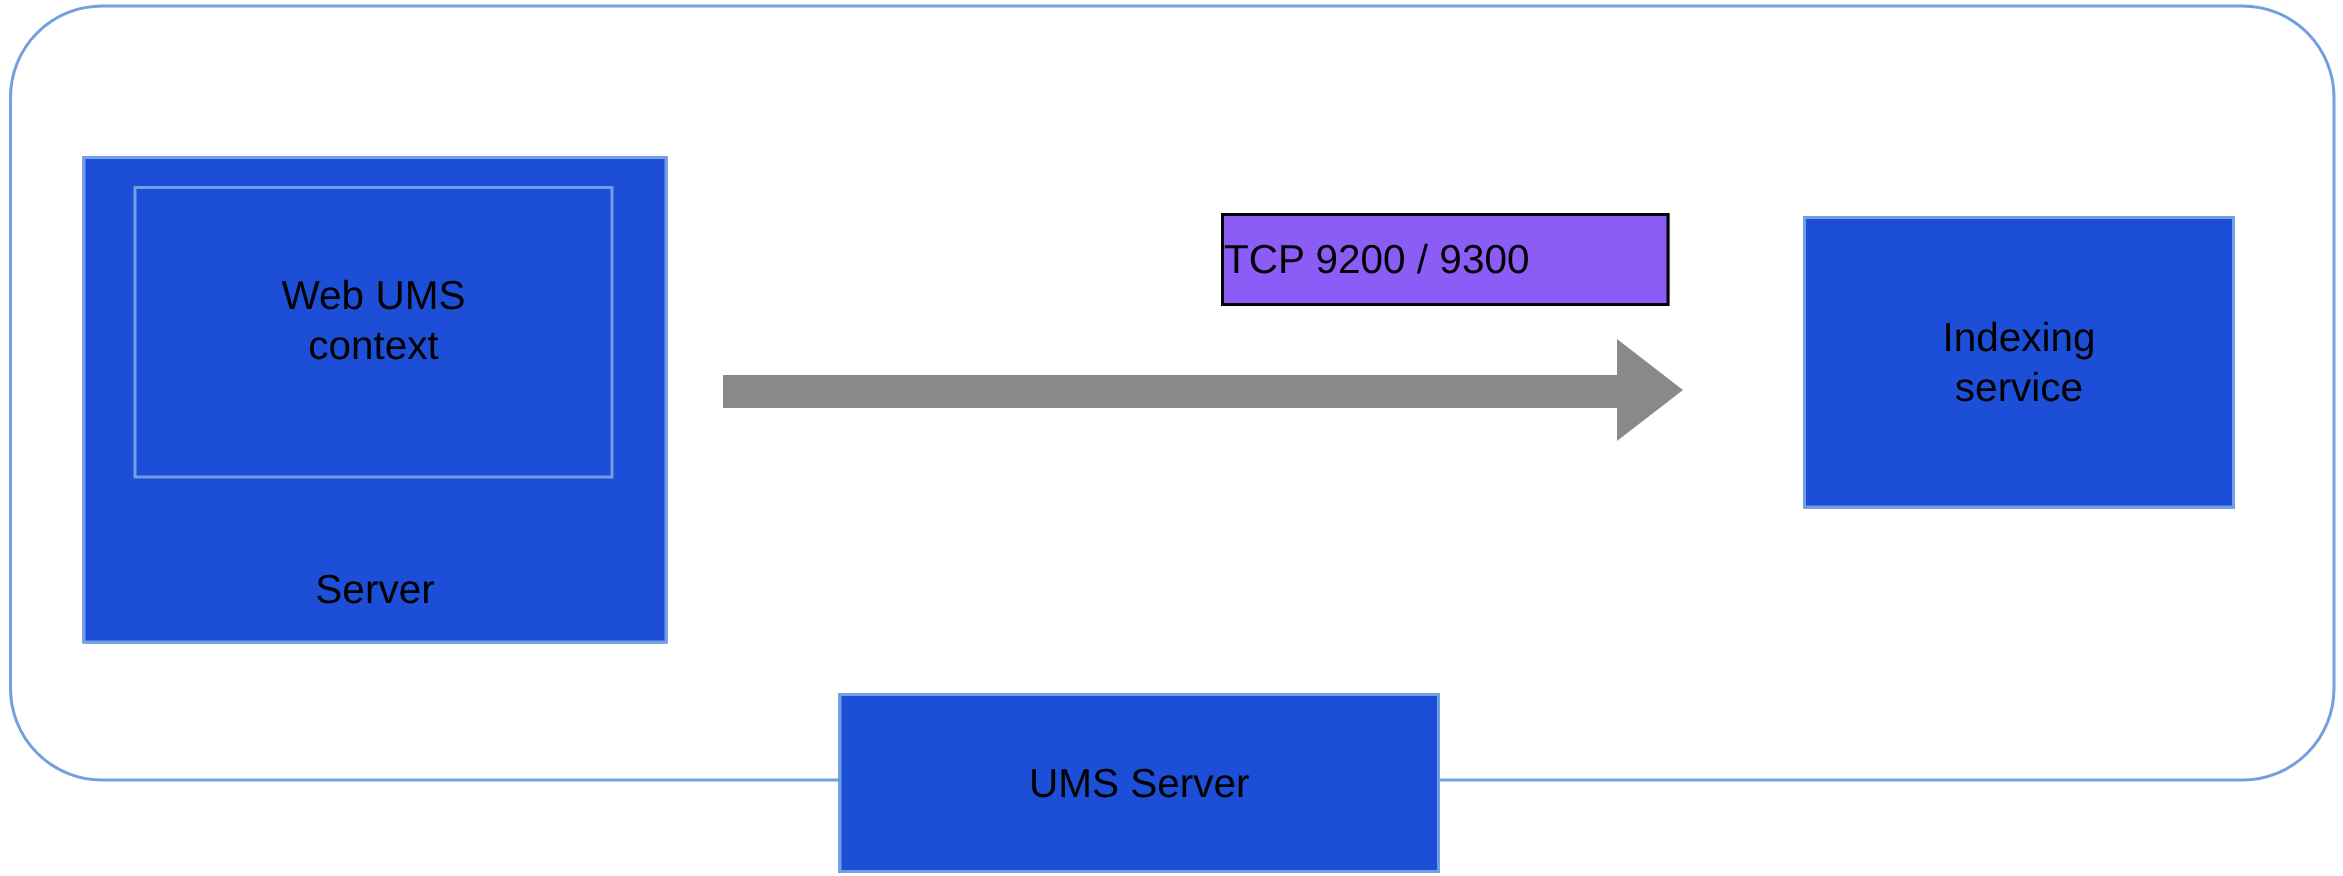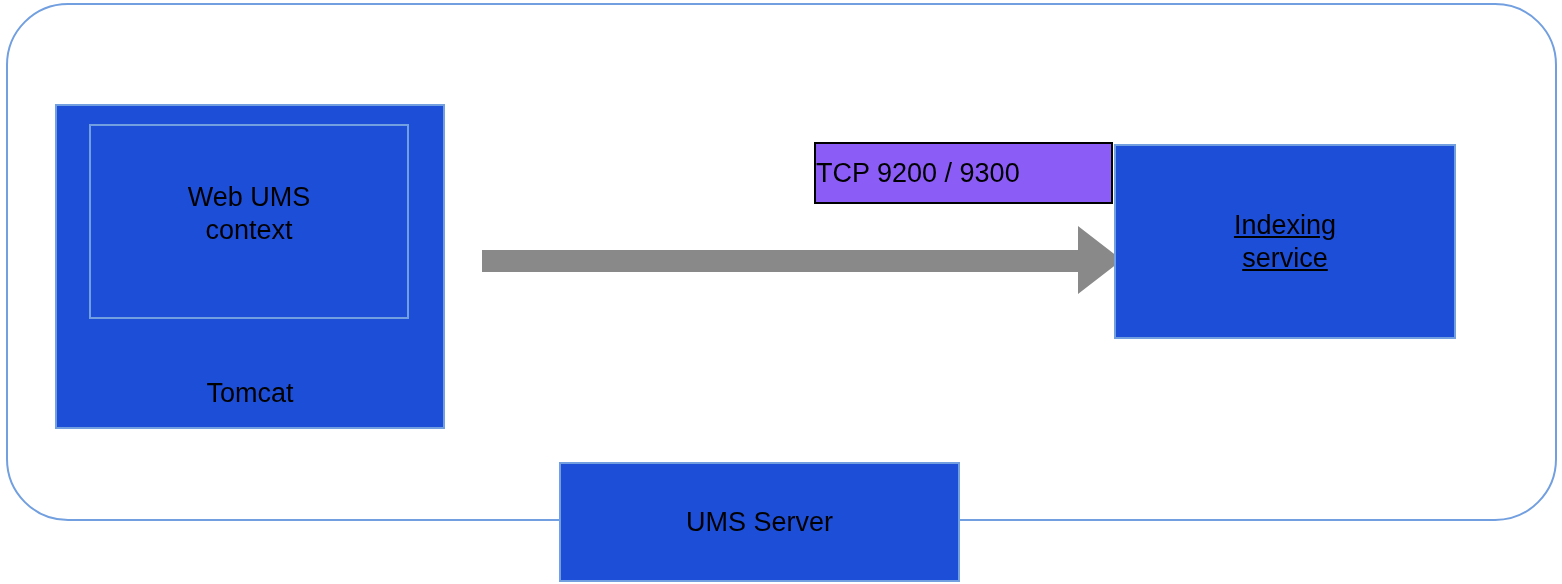--- a/index.html
+++ b/index.html
@@ -70,25 +70,24 @@
     justify-content: center;
   }
   .webums-label {
     display: block;
     width: 100%;
     text-align: center;
     transform: translateY(-8px);
   }
 
   .indexing-box {
-    left: 1114px;
+    left: 1202px;
     top: 144px;
-    width: 342px;
+    width: 288px;
     height: 195px;
-    text-decoration: underline;
   }
   .indexing-label {
     display: block;
     width: 100%;
     text-align: center;
   }
 
   .umsserver-box {
     left: 559px;
     top: 462px;
@@ -134,21 +133,21 @@
   }
 </style>
 </head>
 <body>
 
 <div id="canvas">
 
   <div class="server-boundary"></div>
 
   <div class="node-box tomcat-box">
-    <span class="tomcat-label">Tomcat</span>
+    <span class="tomcat-label">Server</span>
   </div>
 
   <div class="node-box webums-box">
     <span class="webums-label">
       <span>Web UMS</span><br>
       <span>context</span>
     </span>
   </div>
 
   <div class="flow-arrow">

